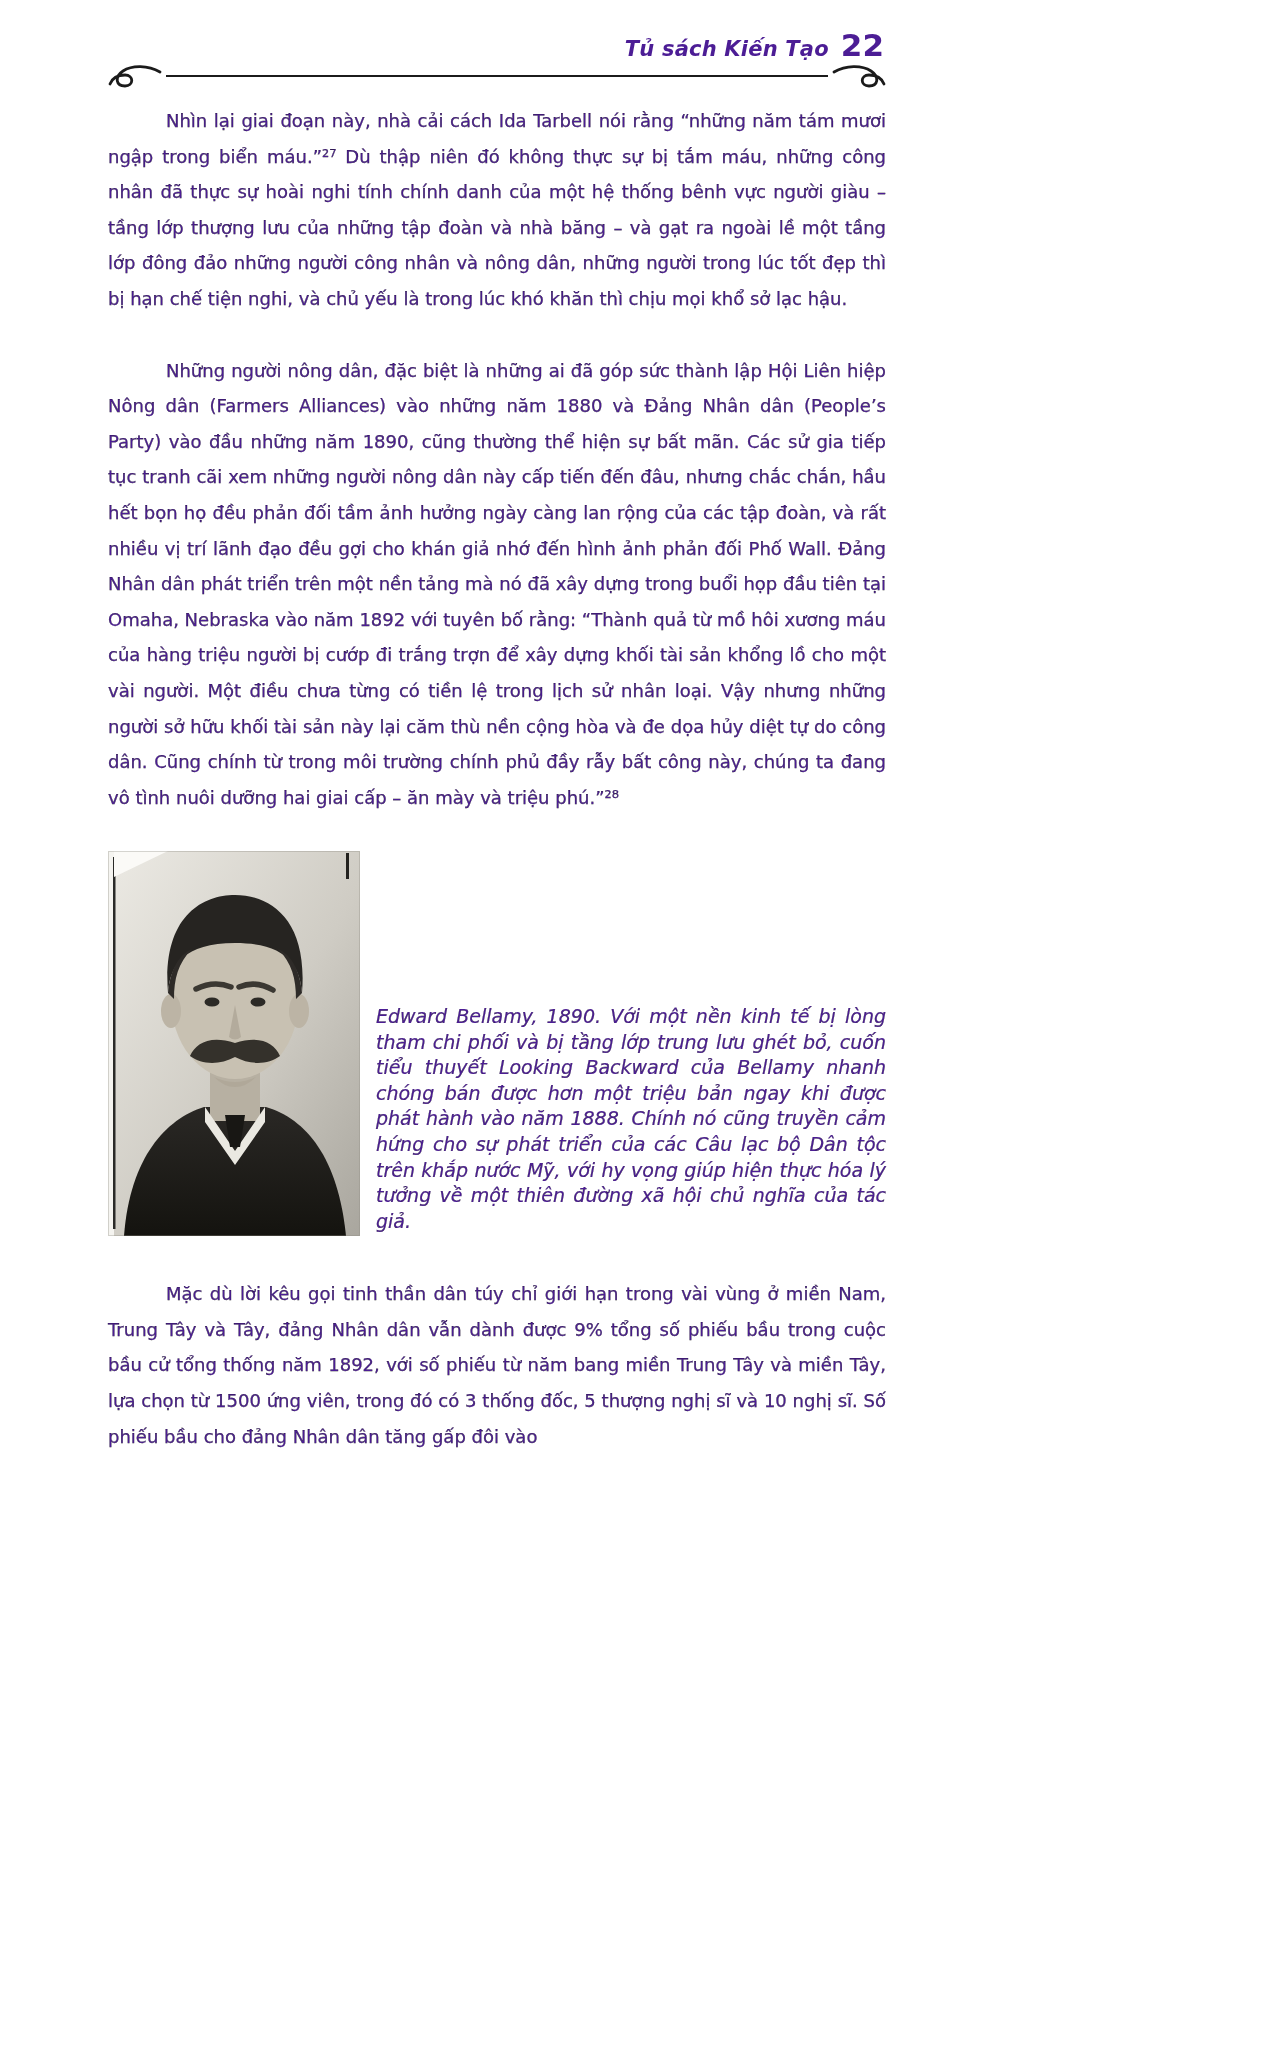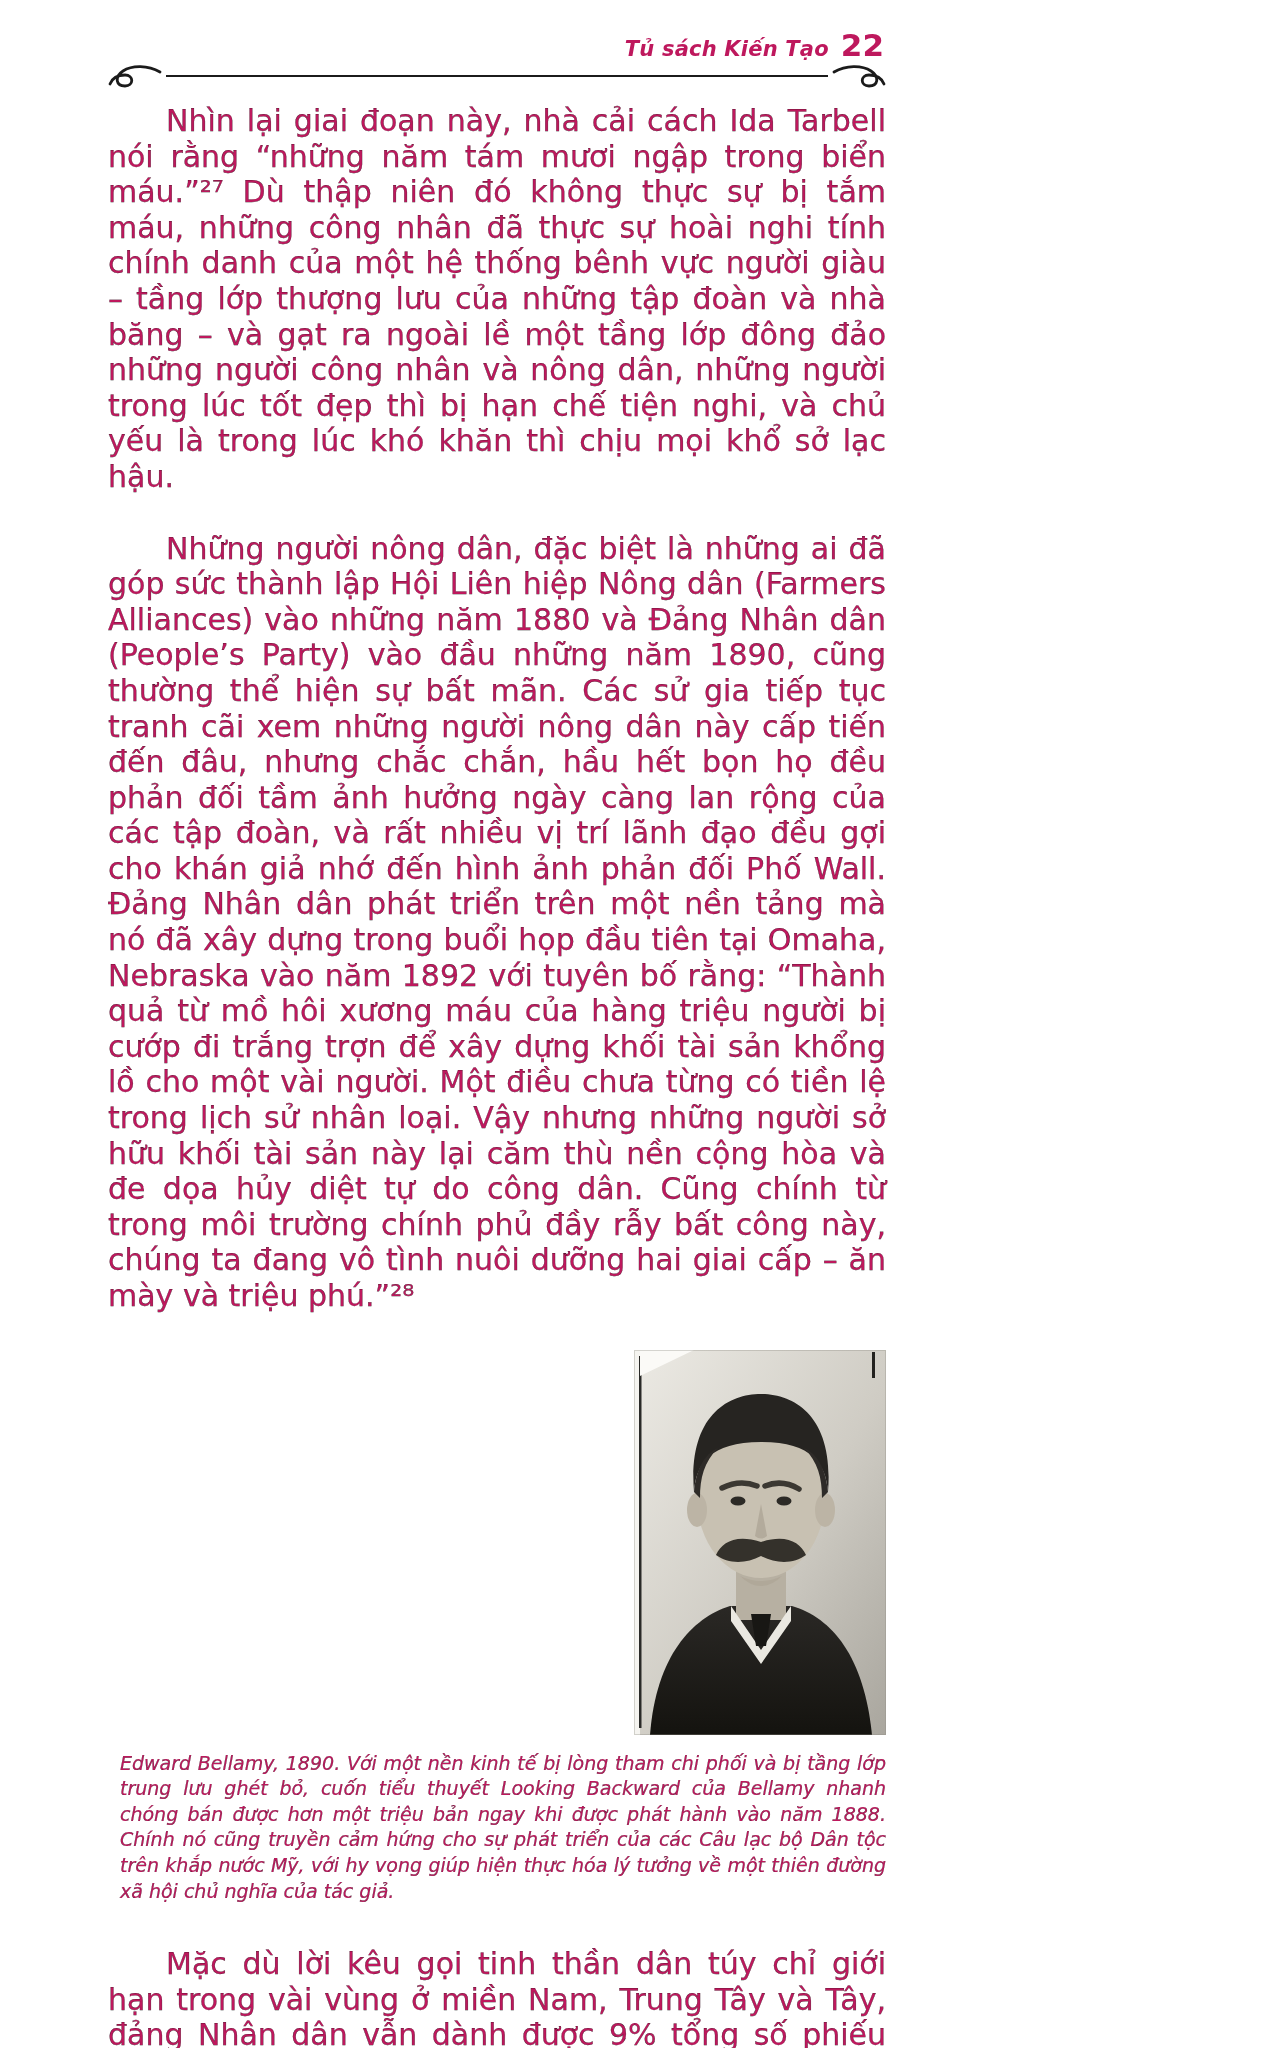--- a/index.html
+++ b/index.html
@@ -2,21 +2,21 @@
 <html lang="vi"><head>
 <meta charset="utf-8">
 <style>
   html, body { margin: 0; padding: 0; background: #e9e9e7; }
   .page {
     position: relative;
     width: 1269px;
     height: 2048px;
     margin: 0 auto;
     background: #ffffff;
-    color: #be185d;
+    color: #4c1d95;
     font-family: "DejaVu Sans", "Liberation Sans", sans-serif;
     overflow: hidden;
     box-shadow: 0 0 6px rgba(0,0,0,.15);
   }
   .content {
     position: absolute;
     left: 108px;
     top: 30px;
     width: 778px;
   }
@@ -48,21 +48,21 @@
   .rule-row .rule {
     flex: 1;
     border-top: 2.6px solid #1b1b1b;
     margin: 0 4px;
   }
   .curl { flex: 0 0 auto; }
   .curl.right { transform: scaleX(-1); }
   
   .body-par {
     margin: 0 0 36px 0;
-    font-size: 30px;
+    font-size: 18px;
     font-weight: 500;
     line-height: 35.6px;
     text-align: justify;
     text-indent: 58px;
     -webkit-text-stroke: 0.25px #161616;
   }
   .body-par:last-child { margin-bottom: 0; }
   
   .figure-row {
     display: flex;
@@ -107,21 +107,21 @@
       <div class="rule"></div>
       <svg class="curl right" width="54" height="26" viewBox="0 0 54 26" aria-hidden="true">
         <path d="M52,9 C40,2 24,2 15,8 C6,14 8,23 17,23 C26,23 26,12 17,12 C9,12 4,16 2,21" fill="none" stroke="#1b1b1b" stroke-width="2.8" stroke-linecap="round"></path>
       </svg>
     </div>
 
     <p class="body-par">Nhìn lại giai đoạn này, nhà cải cách Ida Tarbell nói rằng “những năm tám mươi ngập trong biển máu.”²⁷ Dù thập niên đó không thực sự bị tắm máu, những công nhân đã thực sự hoài nghi tính chính danh của một hệ thống bênh vực người giàu – tầng lớp thượng lưu của những tập đoàn và nhà băng – và gạt ra ngoài lề một tầng lớp đông đảo những người công nhân và nông dân, những người trong lúc tốt đẹp thì bị hạn chế tiện nghi, và chủ yếu là trong lúc khó khăn thì chịu mọi khổ sở lạc hậu.</p>
 
     <p class="body-par">Những người nông dân, đặc biệt là những ai đã góp sức thành lập Hội Liên hiệp Nông dân (Farmers Alliances) vào những năm 1880 và Đảng Nhân dân (People’s Party) vào đầu những năm 1890, cũng thường thể hiện sự bất mãn. Các sử gia tiếp tục tranh cãi xem những người nông dân này cấp tiến đến đâu, nhưng chắc chắn, hầu hết bọn họ đều phản đối tầm ảnh hưởng ngày càng lan rộng của các tập đoàn, và rất nhiều vị trí lãnh đạo đều gợi cho khán giả nhớ đến hình ảnh phản đối Phố Wall. Đảng Nhân dân phát triển trên một nền tảng mà nó đã xây dựng trong buổi họp đầu tiên tại Omaha, Nebraska vào năm 1892 với tuyên bố rằng: “Thành quả từ mồ hôi xương máu của hàng triệu người bị cướp đi trắng trợn để xây dựng khối tài sản khổng lồ cho một vài người. Một điều chưa từng có tiền lệ trong lịch sử nhân loại. Vậy nhưng những người sở hữu khối tài sản này lại căm thù nền cộng hòa và đe dọa hủy diệt tự do công dân. Cũng chính từ trong môi trường chính phủ đầy rẫy bất công này, chúng ta đang vô tình nuôi dưỡng hai giai cấp – ăn mày và triệu phú.”²⁸</p>
 
-    <figure class="figure-row" style="margin-left:12px;margin-right:0;flex-direction:column;">
+    <figure class="figure-row" style="margin-left:0;margin-right:0;">
       <div class="photo">
         <svg viewBox="0 0 252 385" preserveAspectRatio="none">
           <defs>
             <linearGradient id="phbg" x1="0" y1="0" x2="1" y2="1">
               <stop offset="0" stop-color="#eceae4"></stop>
               <stop offset="0.55" stop-color="#cfccc4"></stop>
               <stop offset="1" stop-color="#a9a69e"></stop>
             </linearGradient>
             <linearGradient id="suit" x1="0" y1="0" x2="0" y2="1">
               <stop offset="0" stop-color="#2a2825"></stop>

